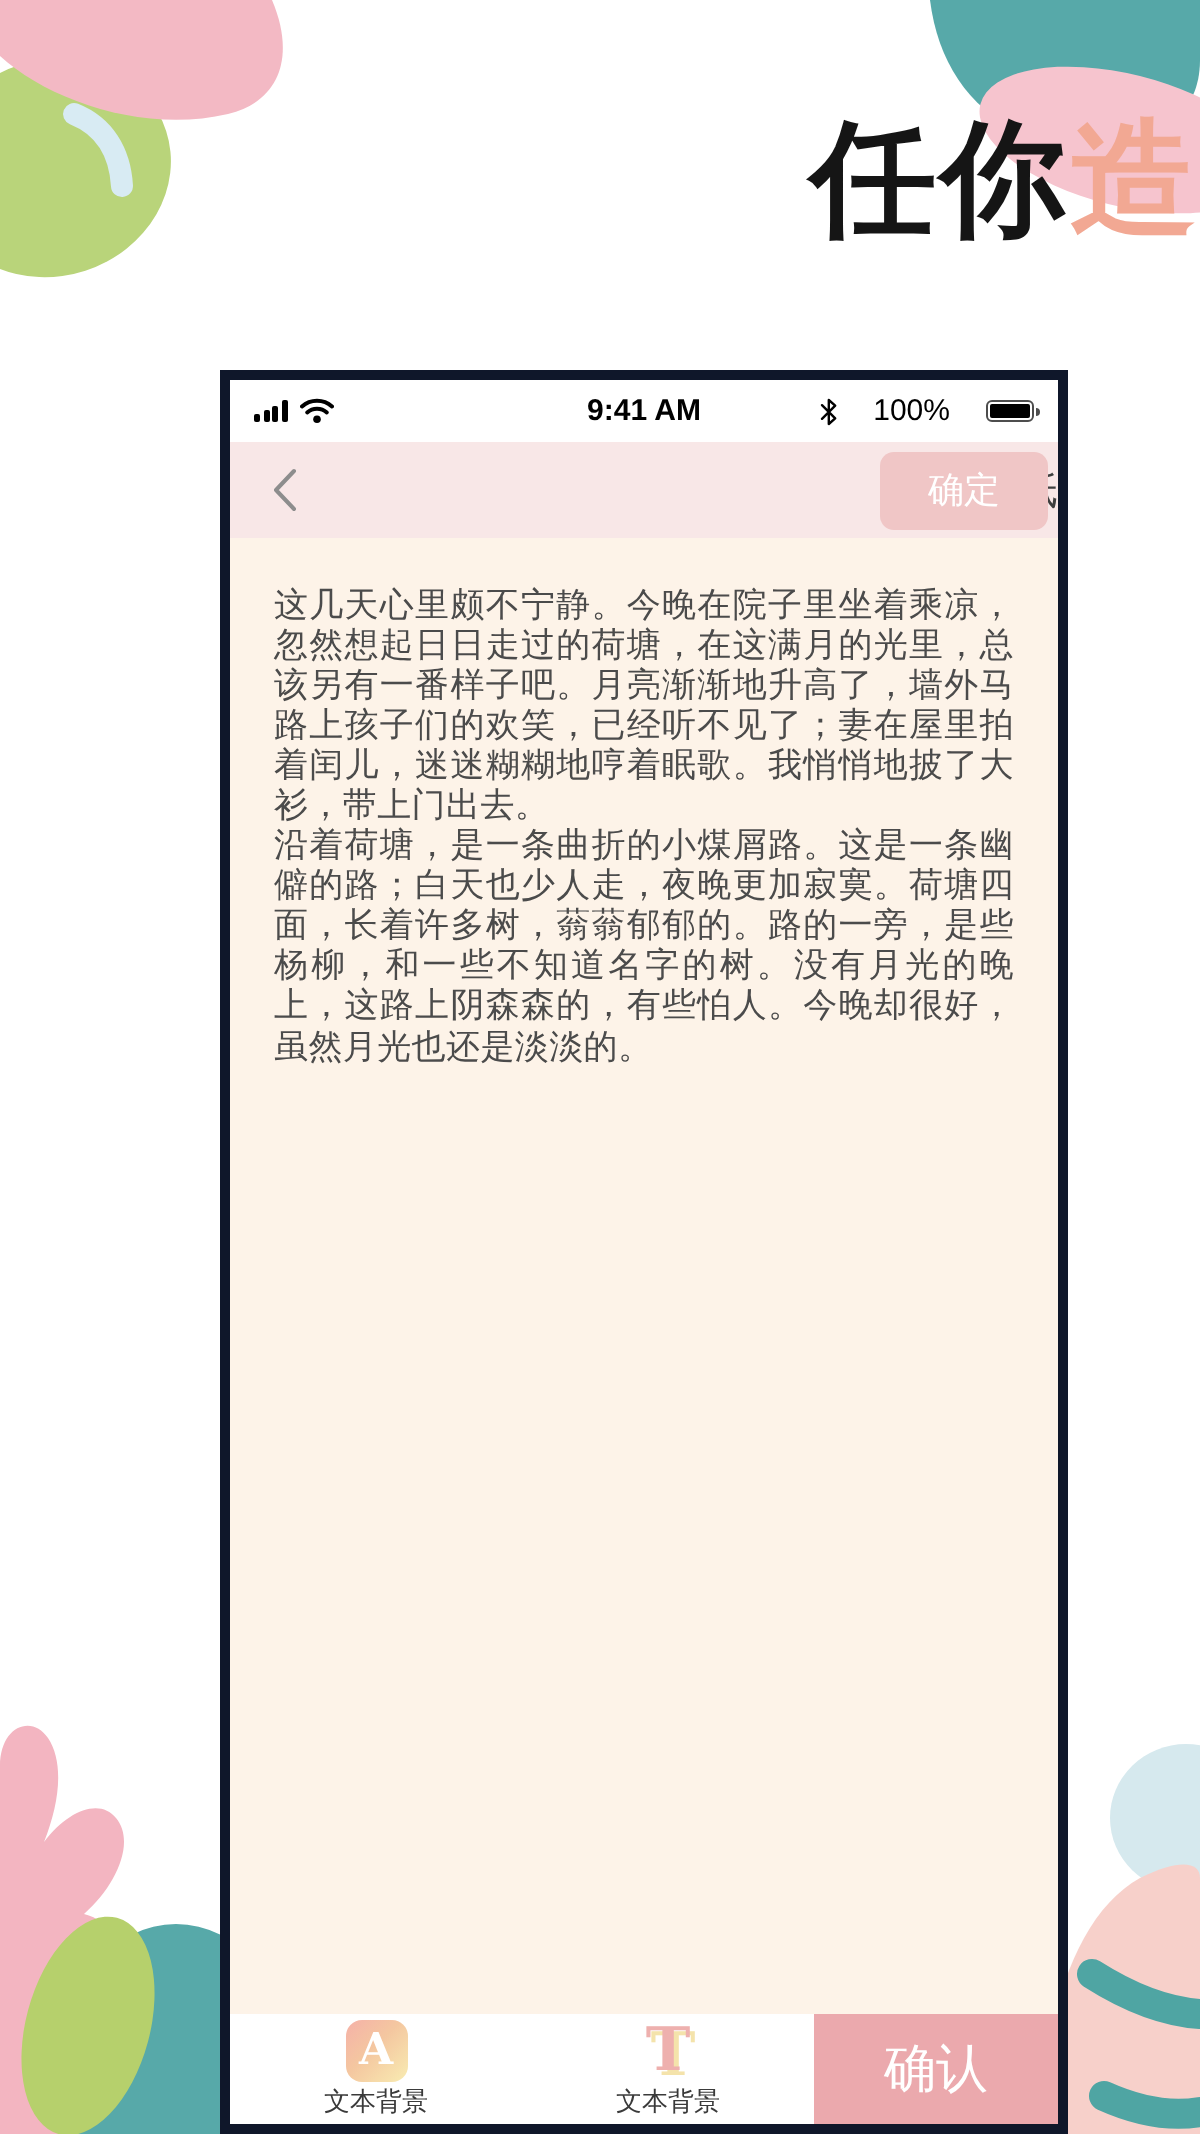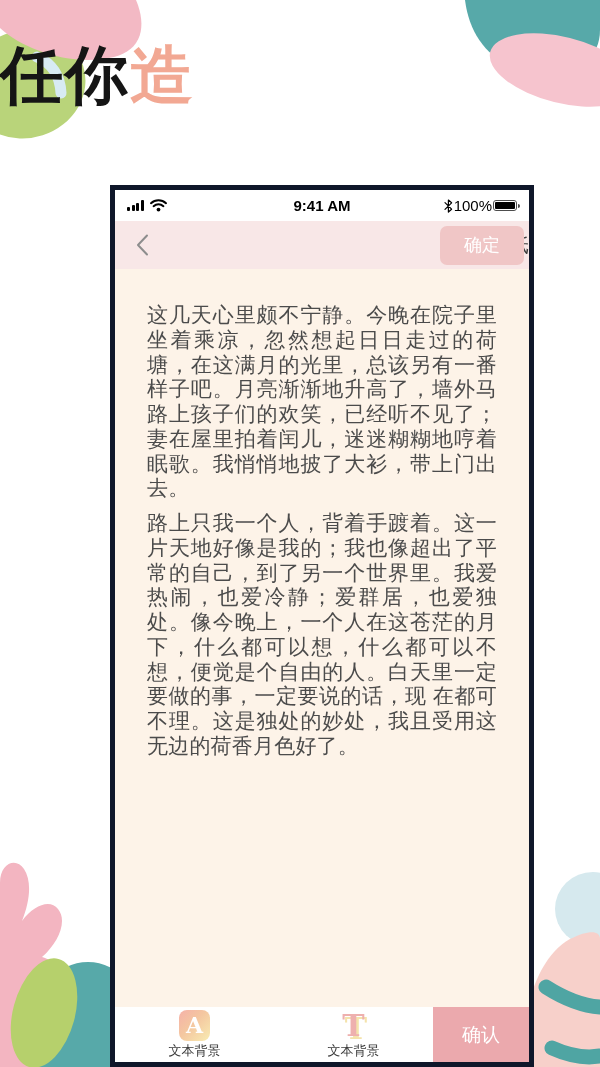--- a/index.html
+++ b/index.html
@@ -6,68 +6,68 @@
   body{
     width:600px;height:1067px;position:relative;overflow:hidden;
     background:#ffffff;font-family:"Liberation Sans",sans-serif;
   }
   .deco{position:absolute;z-index:0;}
   #deco-tl{left:0;top:0;}
   #deco-tr{right:0;top:0;}
   #deco-bl{left:0;bottom:0;}
   #deco-br{right:0;bottom:0;}
 
-  .hero{position:relative;z-index:1;padding-top:42px;text-align:left;}
+  .hero{position:relative;z-index:1;padding-top:57px;text-align:right;}
   .page-title{margin:0;font-size:63px;font-weight:bold;color:#151515;letter-spacing:2px;line-height:1.05;}
   .page-title .accent{color:#f2a893;}
   .subtitle{margin:25px 0 0;font-size:23px;font-weight:600;color:#131313;letter-spacing:1px;}
 
   .phone{
     position:absolute;left:110px;top:185px;width:424px;height:882px;
     box-sizing:border-box;border:5px solid #0f172a;background:#fdf3e8;
     z-index:2;display:flex;flex-direction:column;
   }
 
   
   .statusbar{flex:0 0 31px;background:#fff;display:flex;align-items:center;padding:0 12px;position:relative;}
   .sb-left{display:flex;align-items:center;gap:6px;}
   .bars{display:flex;align-items:flex-end;gap:1.5px;height:11px;}
   .bars i{display:block;width:3px;background:#000;border-radius:1px;}
   .bars i:nth-child(1){height:4px;}
   .bars i:nth-child(2){height:6px;}
   .bars i:nth-child(3){height:8.5px;}
   .bars i:nth-child(4){height:11px;}
   .sb-time{position:absolute;left:0;right:0;text-align:center;font-size:15px;font-weight:bold;color:#000;}
-  .sb-right{margin-left:auto;display:flex;align-items:center;gap:1px;position:relative;z-index:1;}
+  .sb-right{margin-left:auto;display:flex;align-items:center;gap:18px;position:relative;z-index:1;}
   .sb-pct{font-size:15px;color:#000;}
   .batt{position:relative;width:24px;height:11.5px;border:1px solid #4d4d4d;border-radius:3px;padding:1px;box-sizing:border-box;}
   .batt b{display:block;width:100%;height:100%;background:#000;border-radius:1px;}
   .batt::after{content:'';position:absolute;right:-4px;top:3px;width:2.5px;height:4.5px;background:#4d4d4d;border-radius:0 2px 2px 0;}
 
   
   .navbar{flex:0 0 48px;background:#f8e7e7;position:relative;display:flex;align-items:center;justify-content:flex-end;}
   .nav-title{font-size:20px;color:#3e3e3e;}
   .back-btn{position:absolute;left:10px;top:0;height:100%;width:34px;background:none;border:none;display:flex;align-items:center;justify-content:center;cursor:pointer;padding:0;}
   .confirm-sm{position:absolute;right:5px;top:4.5px;width:84px;height:39px;background:#f0c6c6;border:none;border-radius:7px;color:#fff;font-size:18px;cursor:pointer;}
 
   
   .content{flex:1;padding:24px 22px 0;overflow:hidden;}
-  .content p{margin:10px;font-size:21px;line-height:1.18;color:#4b4b4b;text-align:justify;letter-spacing:0.2px;}
+  .content p{margin:0;font-size:17px;line-height:1.18;color:#4b4b4b;text-align:justify;letter-spacing:0.2px;}
 
   
   .toolbar{flex:0 0 55px;background:#fff;display:flex;align-items:stretch;}
   .tools{flex:1;display:flex;justify-content:space-around;align-items:center;}
   .tool{display:flex;flex-direction:column;align-items:center;gap:1px;background:none;border:none;padding:0;cursor:pointer;}
   .tool-label{font-size:13px;color:#3a3a3a;font-family:Liberation Sans, sans-serif;}
   .icon-a{width:31px;height:31px;border-radius:8px;display:flex;align-items:center;justify-content:center;
     background:linear-gradient(135deg,#f5b1a8 0%,#f4c7a0 45%,#f8ecb2 100%);
     color:#fff;font-family:"DejaVu Serif",serif;font-size:22px;font-weight:bold;}
   .icon-t{height:31px;line-height:31px;font-family:"DejaVu Serif",serif;font-size:30px;font-weight:bold;
     color:#eeb0ae;text-shadow:2.5px 2.5px 0 #f4e3ab;}
-  .confirm-lg{width:96px;background:#eba9ad;border:none;color:#fff;font-size:19px;cursor:pointer;}
+  .confirm-lg{width:122px;background:#eba9ad;border:none;color:#fff;font-size:26px;cursor:pointer;}
 </style>
 </head>
 <body>
 
 <svg id="deco-tl" class="deco" width="210" height="160" viewBox="0 0 210 160">
   <ellipse cx="26" cy="84" rx="60" ry="54" fill="#b9d47a" transform="rotate(-18 26 84)"></ellipse>
   <path d="M0,0 L136,0 C147,26 142,50 114,57 C72,67 24,50 0,28 Z" fill="#f3b9c4"></path>
   <path d="M37,57 C52,63 60,76 61,93" stroke="#d8ebf3" stroke-width="11" fill="none" stroke-linecap="round"></path>
 </svg>
 
@@ -127,21 +127,21 @@
       <svg width="13" height="22" viewBox="0 0 13 22">
         <polyline points="11,1.5 2,11 11,20.5" stroke="#8d8d8d" stroke-width="2" fill="none" stroke-linecap="round" stroke-linejoin="round"></polyline>
       </svg>
     </button>
     <span class="nav-title">选择贴纸</span>
     <button class="confirm-sm">确定</button>
   </div>
 
   <div class="content">
     <p>这几天心里颇不宁静。今晚在院子里坐着乘凉，忽然想起日日走过的荷塘，在这满月的光里，总该另有一番样子吧。月亮渐渐地升高了，墙外马路上孩子们的欢笑，已经听不见了；妻在屋里拍着闰儿，迷迷糊糊地哼着眠歌。我悄悄地披了大衫，带上门出去。</p>
-    <p>路上只我一个人，背着手踱着。这一片天地好像是我的；我也像超出了平常的自己，到了另一个世界里。我爱热闹，也爱冷静；爱群居，也爱独处。像今晚上，一个人在这苍茫的月下，什么都可以想，什么都可以不想，便觉是个自由的人。白天里一定要做的事，一定要说的话，现 在都可不理。这是独处的妙处，我且受用这无边的荷香月色好了。</p>
+    <p>沿着荷塘，是一条曲折的小煤屑路。这是一条幽僻的路；白天也少人走，夜晚更加寂寞。荷塘四面，长着许多树，蓊蓊郁郁的。路的一旁，是些杨柳，和一些不知道名字的树。没有月光的晚上，这路上阴森森的，有些怕人。今晚却很好，虽然月光也还是淡淡的。</p>
   </div>
 
   <div class="toolbar">
     <div class="tools">
       <button class="tool">
         <span class="icon-a">A</span>
         <span class="tool-label">文本背景</span>
       </button>
       <button class="tool">
         <span class="icon-t">T</span>

